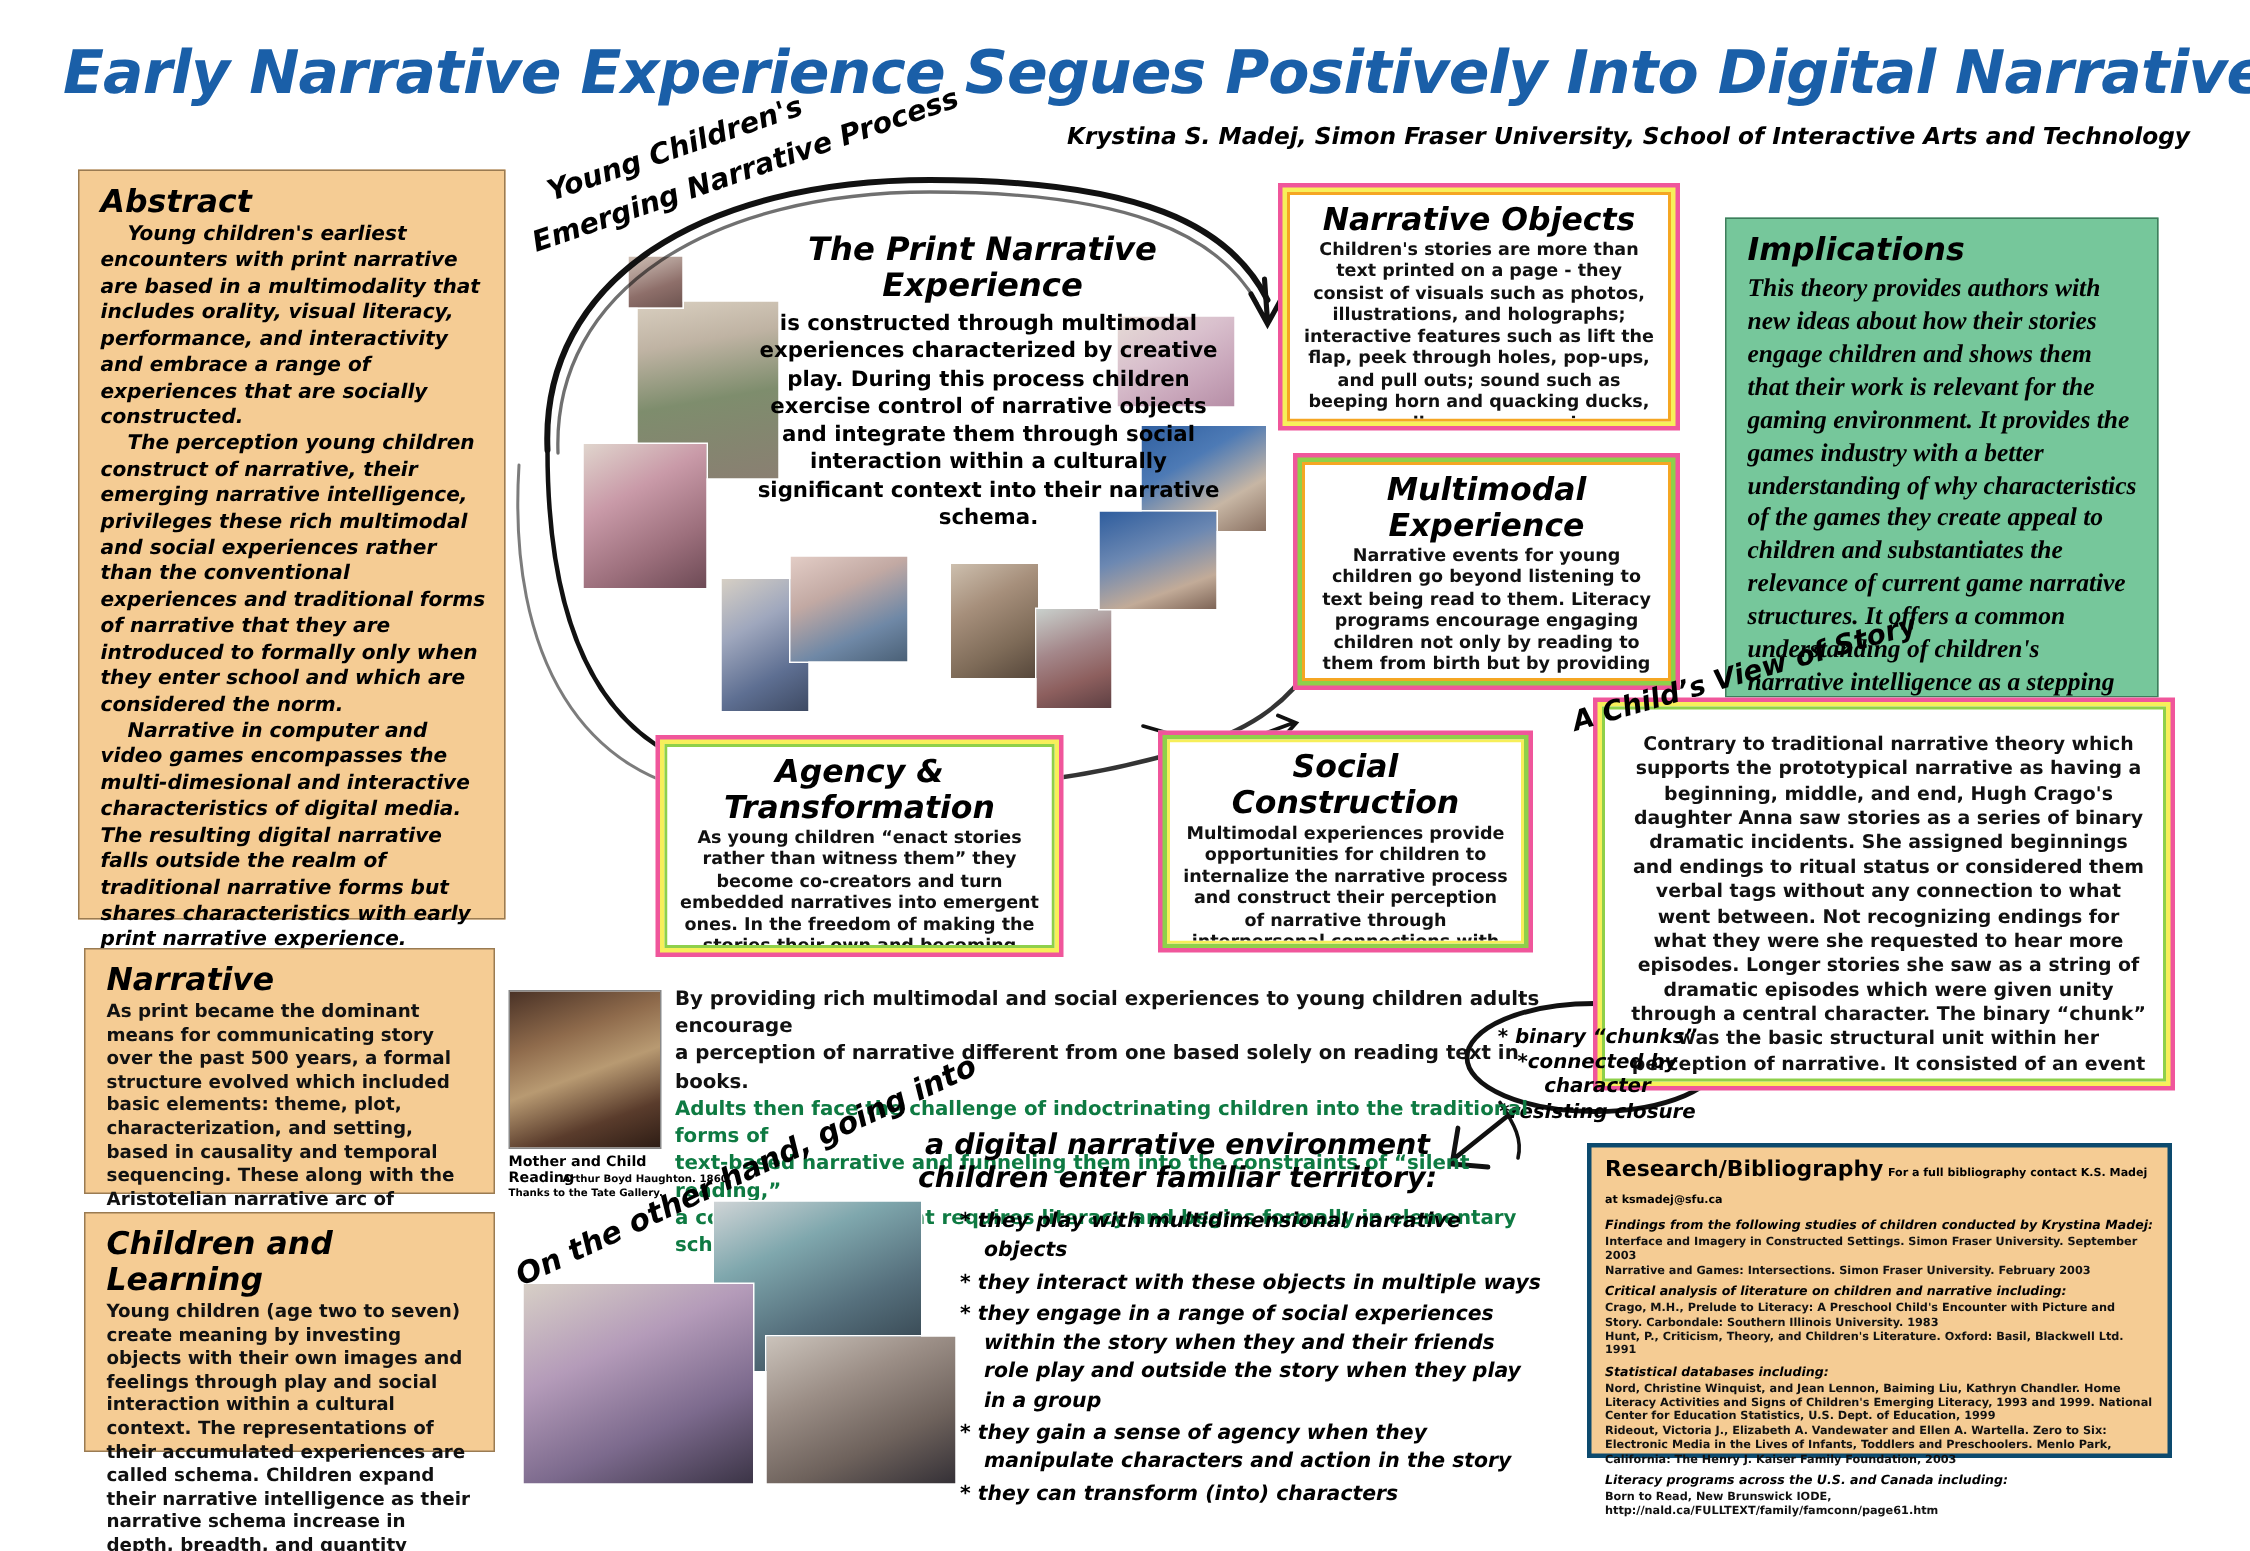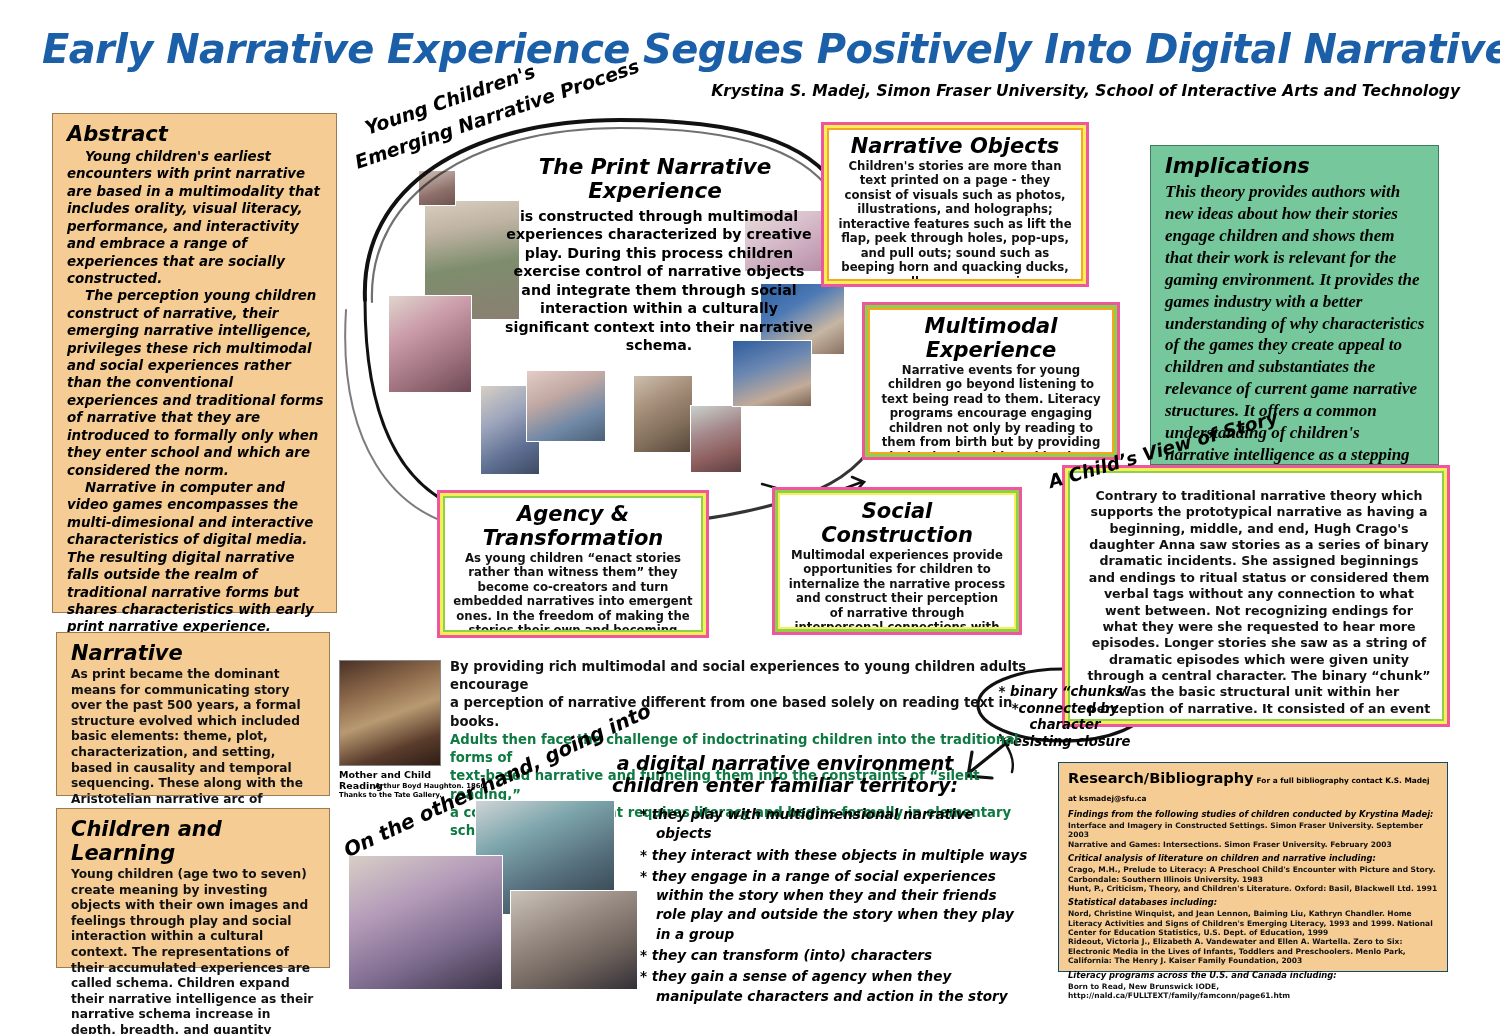--- a/index.html
+++ b/index.html
@@ -141,21 +141,21 @@
   }
   #digital-bullets li{
     list-style:none;margin:0 0 2px 0;padding-left:0;
     text-indent:-16px;margin-left:16px;font-style:italic;
   }
   #digital-bullets ul{margin:0;padding:0;}
 
   
   #bibliography{
     position:absolute;left:1058px;top:762px;width:390px;height:210px;
-    background:#f5cc94;border:1px solid #0c4a6e;
+    background:#f5cc94;border:3px solid #0c4a6e;
     box-sizing:border-box;padding:6px 8px 6px 9px;
   }
   #bib-title{
     font-family:"DejaVu Sans", sans-serif;
     font-size:14.6px;font-weight:bold;color:#000;display:inline;
   }
   #bib-contact{
     font-family:"DejaVu Sans", sans-serif;
     font-size:7.4px;font-weight:bold;color:#000;display:inline;
     margin-left:3px;
@@ -269,21 +269,21 @@
 
   <div class="hand-label" style="left:362px;top:118px;font-size:19px;transform:rotate(-19deg);transform-origin:left top;">Young Children's</div>
   <div class="hand-label" style="left:352px;top:152px;font-size:19px;transform:rotate(-19deg);transform-origin:left top;">Emerging Narrative Process</div>
 
   <div id="print-narr-head">
     <div>The Print Narrative</div>
     <div>Experience</div>
   </div>
   <div id="print-narr-body">is constructed through multimodal experiences characterized by creative play. During this process children exercise control of narrative objects and integrate them through social interaction within a culturally significant context into their narrative schema.</div>
 
-  <div class="card" style="left:821px;top:122px;width:268px;height:165px;">
+  <div class="card" style="left:852px;top:122px;width:268px;height:165px;">
     <div class="ring" style="inset:0;border-color:#f0569b;"></div>
     <div class="ring" style="inset:3px;border-color:#f7ef5a;border-width:3px;"></div>
     <div class="ring" style="inset:6px;border-color:#f5a623;border-width:2px;"></div>
     <div class="inner" style="inset:8px;">
       <h3>Narrative Objects</h3>
       <div class="txt">Children's stories are more than text printed on a page - they consist of visuals such as photos, illustrations, and holographs; interactive features such as lift the flap, peek through holes, pop-ups, and pull outs; sound such as beeping horn and quacking ducks, as well as accompanying audiotapes and CD's. They are all sizes and shapes from 1" square, to 1' x 2', in paper, board, plastic, and cloth.</div>
     </div>
   </div>
 
   <div class="card" style="left:862px;top:302px;width:258px;height:158px;">
@@ -361,22 +361,22 @@
   <div id="digital-head">
     <div>a digital narrative environment</div>
     <div>children enter familiar territory:</div>
   </div>
 
   <div id="digital-bullets">
     <ul>
       <li>*  they play with multidimensional narrative objects</li>
       <li>*  they interact with these objects in multiple ways</li>
       <li>*  they engage in a range of social experiences within the story when they and their friends role play and outside the story when they play in a group</li>
+      <li>*  they gain a sense of agency when they manipulate characters and action in the story</li>
       <li>*  they can transform (into) characters</li>
-      <li>*  they gain a sense of agency when they manipulate characters and action in the story</li>
     </ul>
   </div>
 
   <div id="bibliography">
     <div>
       <span id="bib-title">Research/Bibliography</span><span id="bib-contact">For a full bibliography contact K.S. Madej at ksmadej@sfu.ca</span>
     </div>
 
     <div class="bib-sec">Findings from the following studies of children conducted by Krystina Madej:</div>
     <div class="bib-entry">Interface and Imagery in Constructed Settings.  Simon Fraser University.  September 2003</div>

